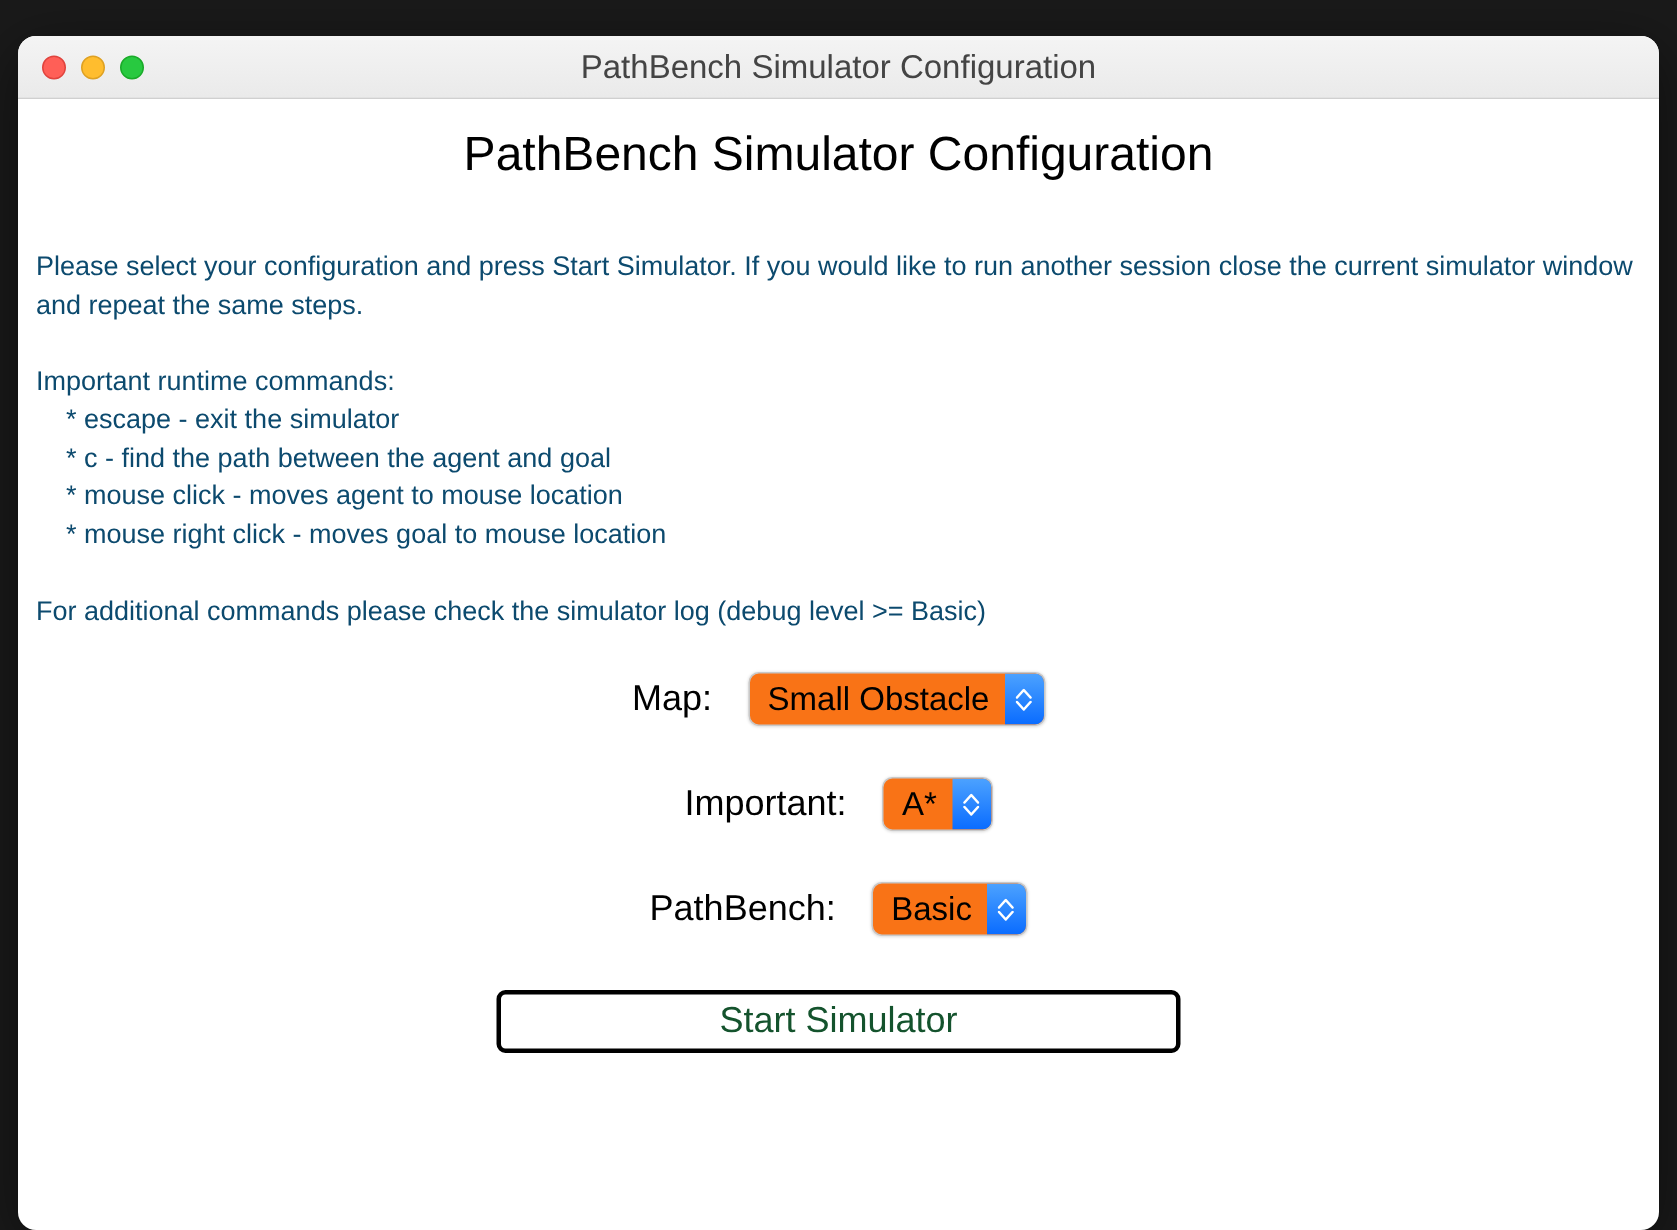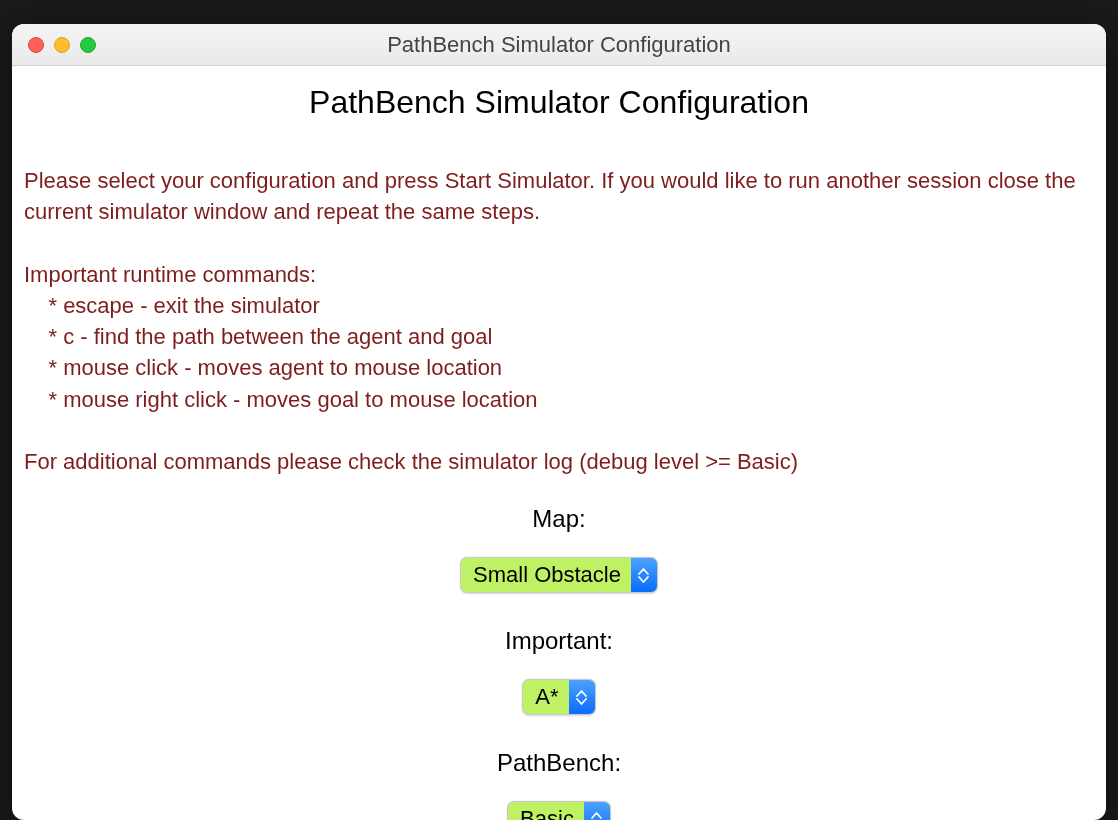--- a/index.html
+++ b/index.html
@@ -58,53 +58,52 @@
     padding: 12px 8px 16px 8px;
   }
   .page-heading {
     text-align: center;
     font-size: 32px;
     font-weight: 500;
     margin: 6px 0 14px 0;
     color: #000;
   }
   .instructions {
-    font-size: 22px;
+    font-size: 18px;
     line-height: 1.42;
-    color: #7f1d1d;
+    color: #0c4a6e;
     white-space: pre-wrap;
     font-weight: 400;
     padding: 0 4px;
     margin-top: 44px;
   }
   .form-area {
     margin-top: 28px;
     display: flex;
     flex-direction: column;
     align-items: center;
     gap: 34px;
   }
   .form-row {
     display: flex;
     align-items: center;
     gap: 24px;
-    flex-direction: column;
   }
   .form-label {
     font-size: 24px;
     color: #000;
     text-align: right;
   }
   .combo {
     display: inline-flex;
     align-items: stretch;
     border: 1px solid #c8c8c8;
     border-radius: 7px;
     overflow: hidden;
-    background: #bef264;
+    background: #f97316;
     height: 36px;
     box-shadow: 0 0.5px 2px rgba(0,0,0,0.15);
   }
   .combo-value {
     padding: 3px 10px 3px 12px;
     font-size: 22px;
     color: #000;
     display: flex;
     align-items: center;
   }
@@ -124,21 +123,21 @@
   }
   .start-button {
     margin-top: 2px;
     width: 456px;
     height: 42px;
     border: 3px solid #000;
     border-radius: 6px;
     background: #fff;
     font-size: 24px;
     font-weight: 400;
-    color: #a21caf;
+    color: #14532d;
     display: flex;
     align-items: center;
     justify-content: center;
     cursor: pointer;
   }
 </style>
 </head>
 <body>
 
 <div class="window">

